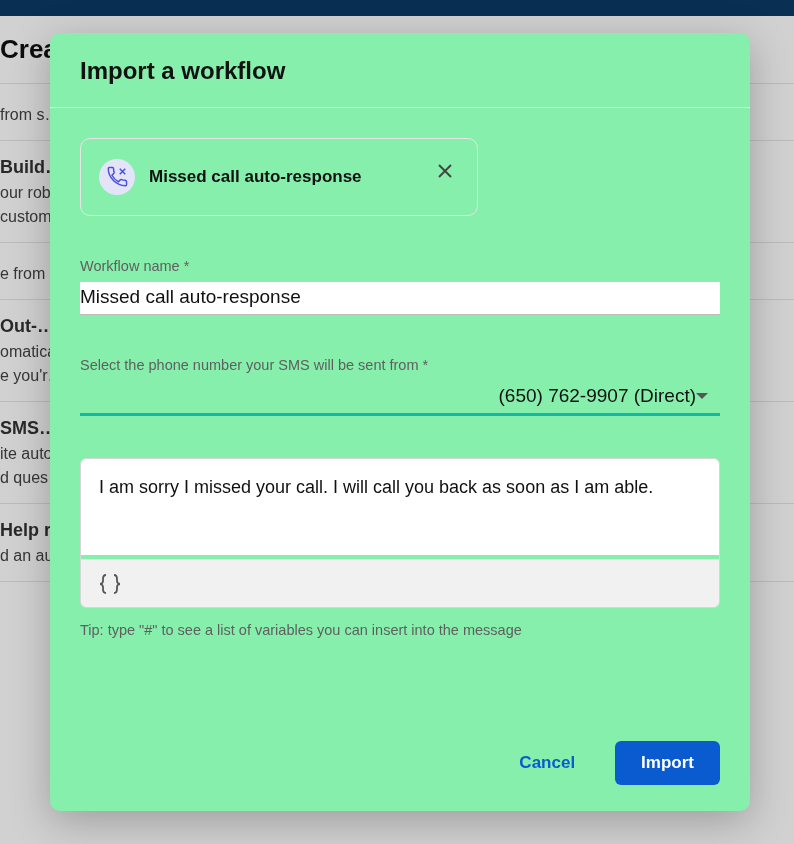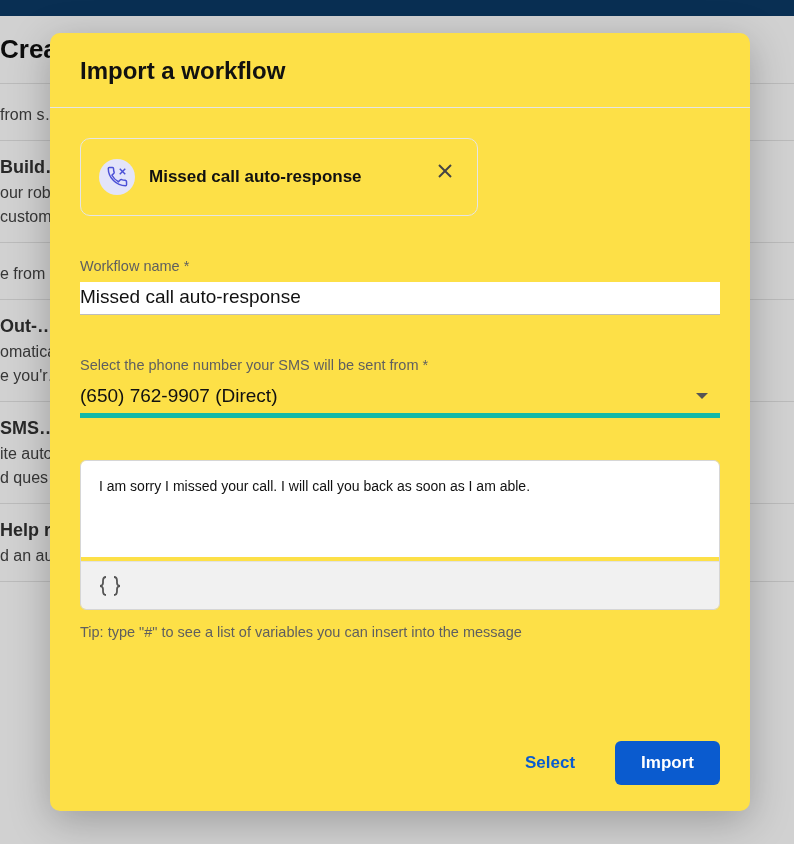--- a/index.html
+++ b/index.html
@@ -32,21 +32,21 @@
   .overlay {
     position: absolute; inset: 0;
     background: rgba(0,0,0,0.18);
   }
 
   
   .modal {
     position: absolute;
     top: 33px; left: 50px;
     width: 700px; height: 778px;
-    background: #fde047;
+    background: #86efac;
     border-radius: 10px;
     box-shadow: 0 10px 40px rgba(0,0,0,0.25);
     display: flex; flex-direction: column;
   }
   .modal-header {
     padding: 24px 30px 22px;
     border-bottom: 1px solid #e5e5e5;
   }
   .modal-title {
     font-size: 24px; font-weight: 800; color: #111;
@@ -97,22 +97,23 @@
     font-size: 19px;
     color: #111;
     padding: 4px 0 6px;
     outline: none;
     font-family: inherit;
   }
 
   .select-wrap {
     position: relative;
     display: flex; align-items: center;
-    border-bottom: 5px solid #14b8a6;
+    border-bottom: 3px solid #14b8a6;
     padding: 4px 0 6px;
+    text-align: right;
   }
   .select-value {
     font-size: 19px; color: #111; flex: 1;
   }
   .select-caret {
     width: 0; height: 0;
     border-left: 6px solid transparent;
     border-right: 6px solid transparent;
     border-top: 6px solid #555;
     margin-right: 12px;
@@ -120,21 +121,21 @@
 
   .textarea-wrap {
     border: 1px solid #d6d6d6;
     border-radius: 6px;
     overflow: hidden;
   }
   .textarea {
     width: 100%;
     min-height: 96px;
     padding: 16px 18px;
-    font-size: 14px;
+    font-size: 18px;
     color: #111;
     border: none; outline: none; resize: none;
     font-family: inherit;
     line-height: 1.4;
   }
   .textarea-toolbar {
     height: 48px;
     background: #f1f1f1;
     border-top: 1px solid #e2e2e2;
     display: flex; align-items: center;
@@ -252,16 +253,16 @@
             </svg>
           </div>
         </div>
       </div>
       <div class="tip">Tip: type "#" to see a list of variables you can insert into the message</div>
     </div>
 
   </div>
 
   <div class="modal-footer">
-    <button class="btn-cancel">Select</button>
+    <button class="btn-cancel">Cancel</button>
     <button class="btn-primary">Import</button>
   </div>
 </div>
 
 </body></html>

